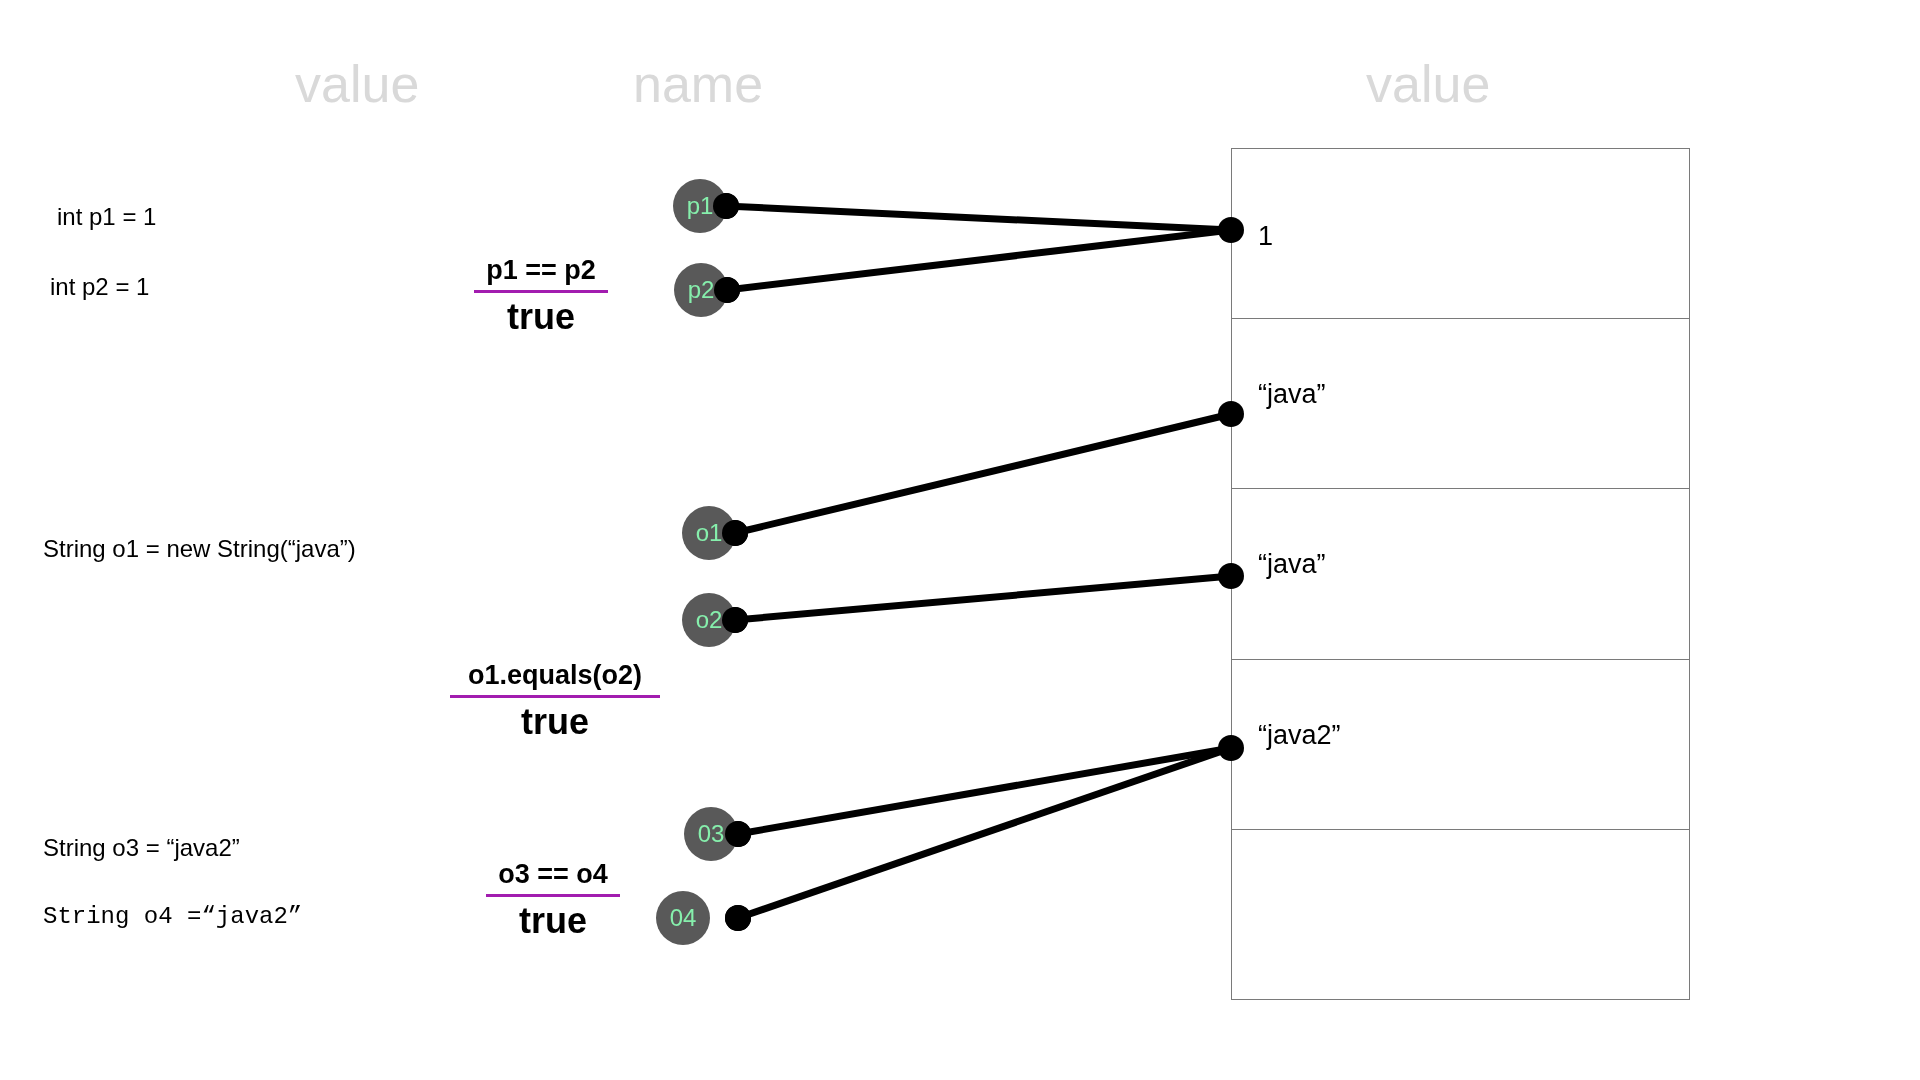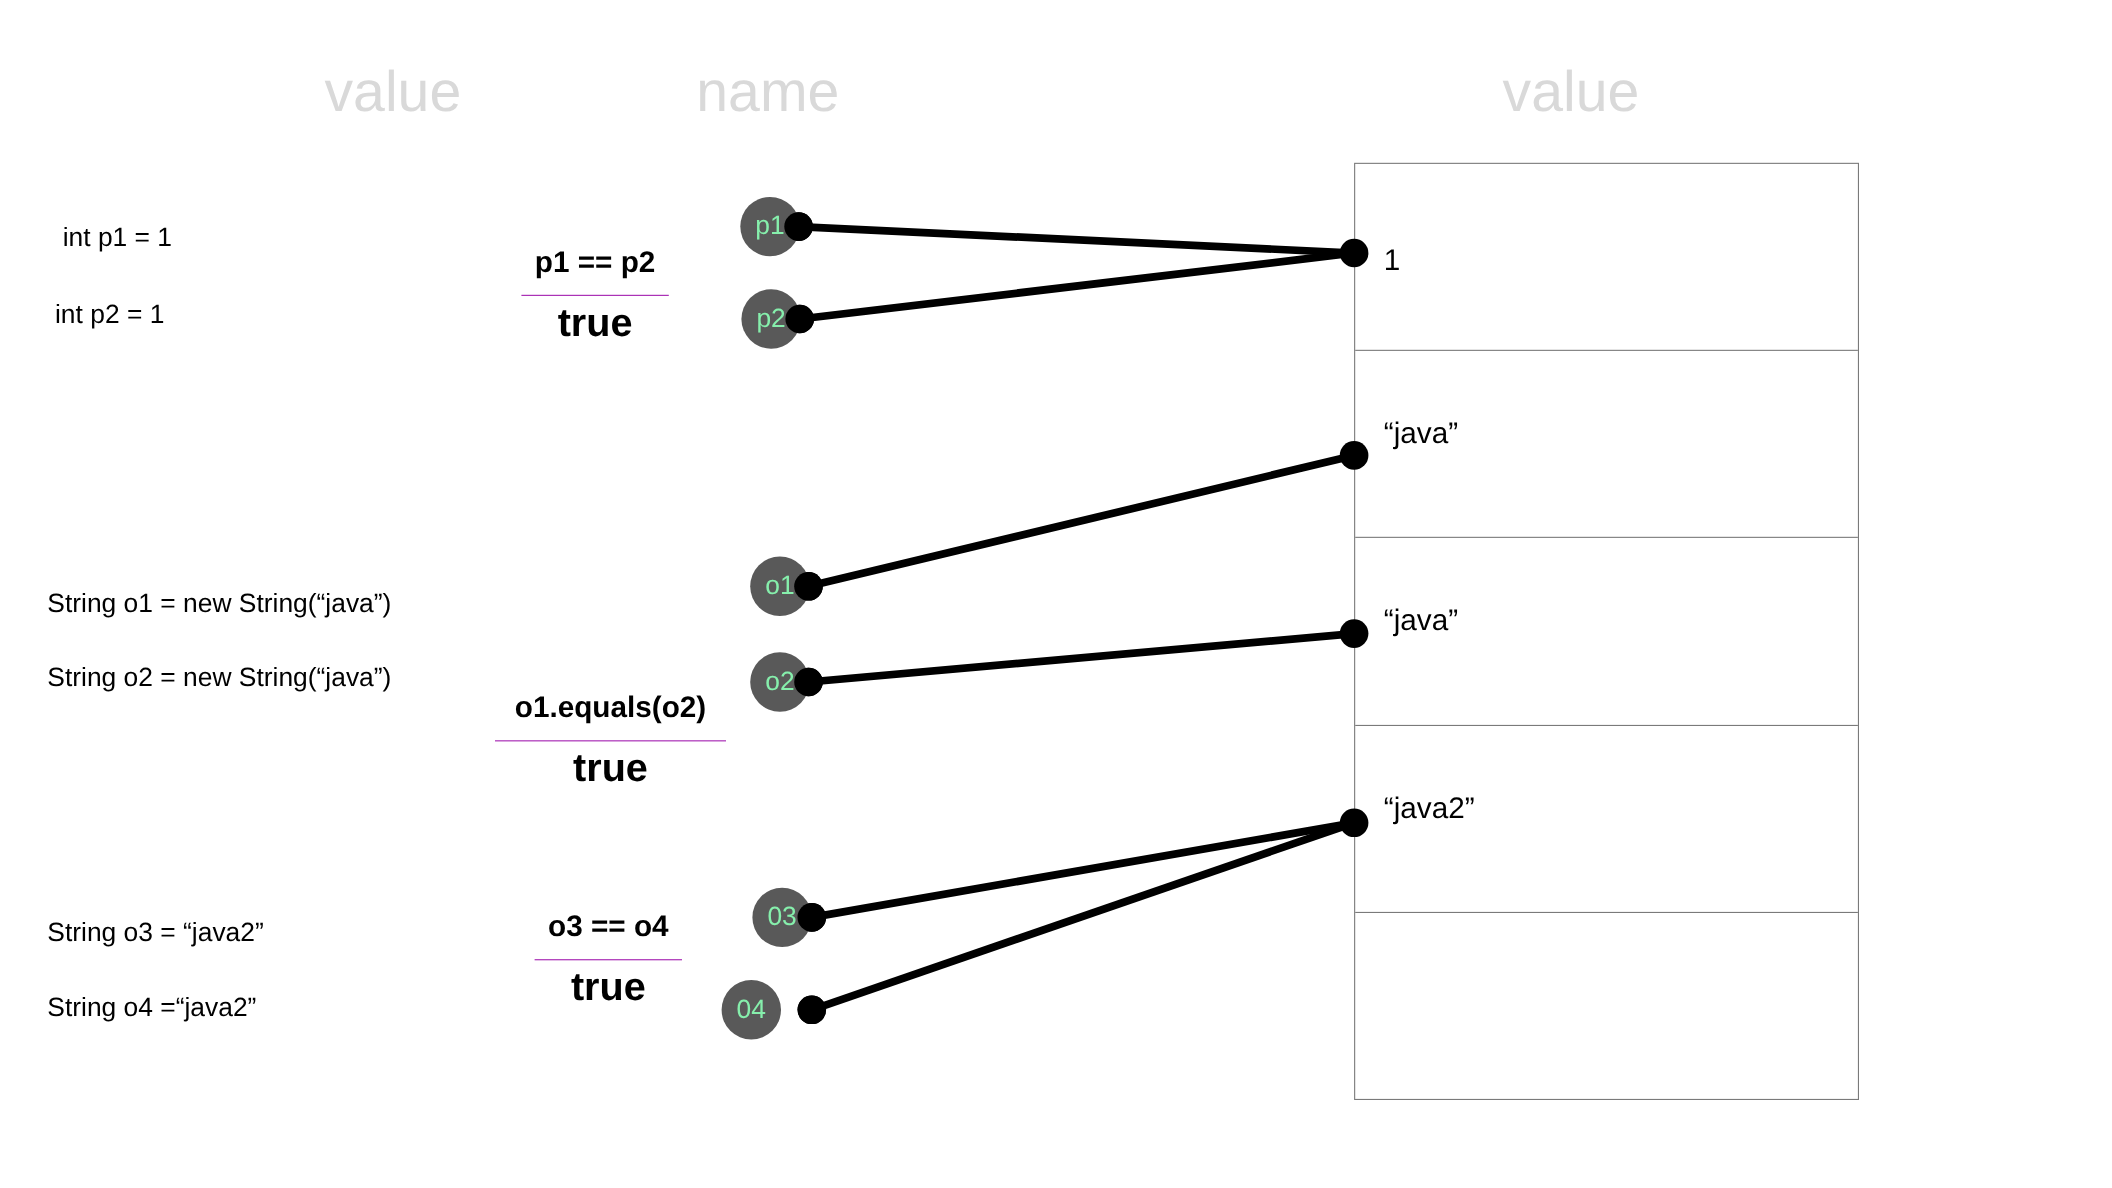--- a/index.html
+++ b/index.html
@@ -48,22 +48,23 @@
     position: absolute;
     text-align: center;
     white-space: nowrap;
     line-height: 1;
   }
   .expr .expr-top {
     display: block;
     font-size: 27px;
     font-weight: bold;
     color: #000;
-    padding: 0 3px 16px 3px;
-    border-bottom: 1px solid #a21caf;
+    padding: 0 3px 6px 3px;
+    border-bottom: 3px solid #a21caf;
+    margin-top: 32px;
   }
   .expr .expr-bottom {
     display: block;
     font-size: 36px;
     font-weight: bold;
     color: #000000;
     padding-top: 6px;
   }
 
   
@@ -126,23 +127,22 @@
 
 <div id="stage">
 
   <div class="col-header" id="hdr-code">value</div>
   <div class="col-header" id="hdr-name">name</div>
   <div class="col-header" id="hdr-value">value</div>
 
   <div class="code-line" style="left:57px; top:205px;">int p1 = 1</div>
   <div class="code-line" style="left:50px; top:275px;">int p2 = 1</div>
   <div class="code-line" style="left:43px; top:537px;">String o1 = new String(“java”)</div>
-  <div class="code-line" style="left:43px; top:605px;">String o2 = new String(“java”)</div>
   <div class="code-line" style="left:43px; top:836px;">String o3 = “java2”</div>
-  <div class="code-line" style="left:43px; top:905px;">String o4 =“java2”</div>
+  <div class="code-line" style="left:43px; top:905px;font-family:Liberation Mono, monospace;">String o4 =“java2”</div>
 
   <div class="expr" style="left:474px; top:225px; width:134px;">
     <span class="expr-top">p1 == p2</span>
     <span class="expr-bottom">true</span>
   </div>
 
 
   <div class="expr" style="left:450px; top:630px; width:210px;">
     <span class="expr-top">o1.equals(o2)</span>
     <span class="expr-bottom">true</span>

